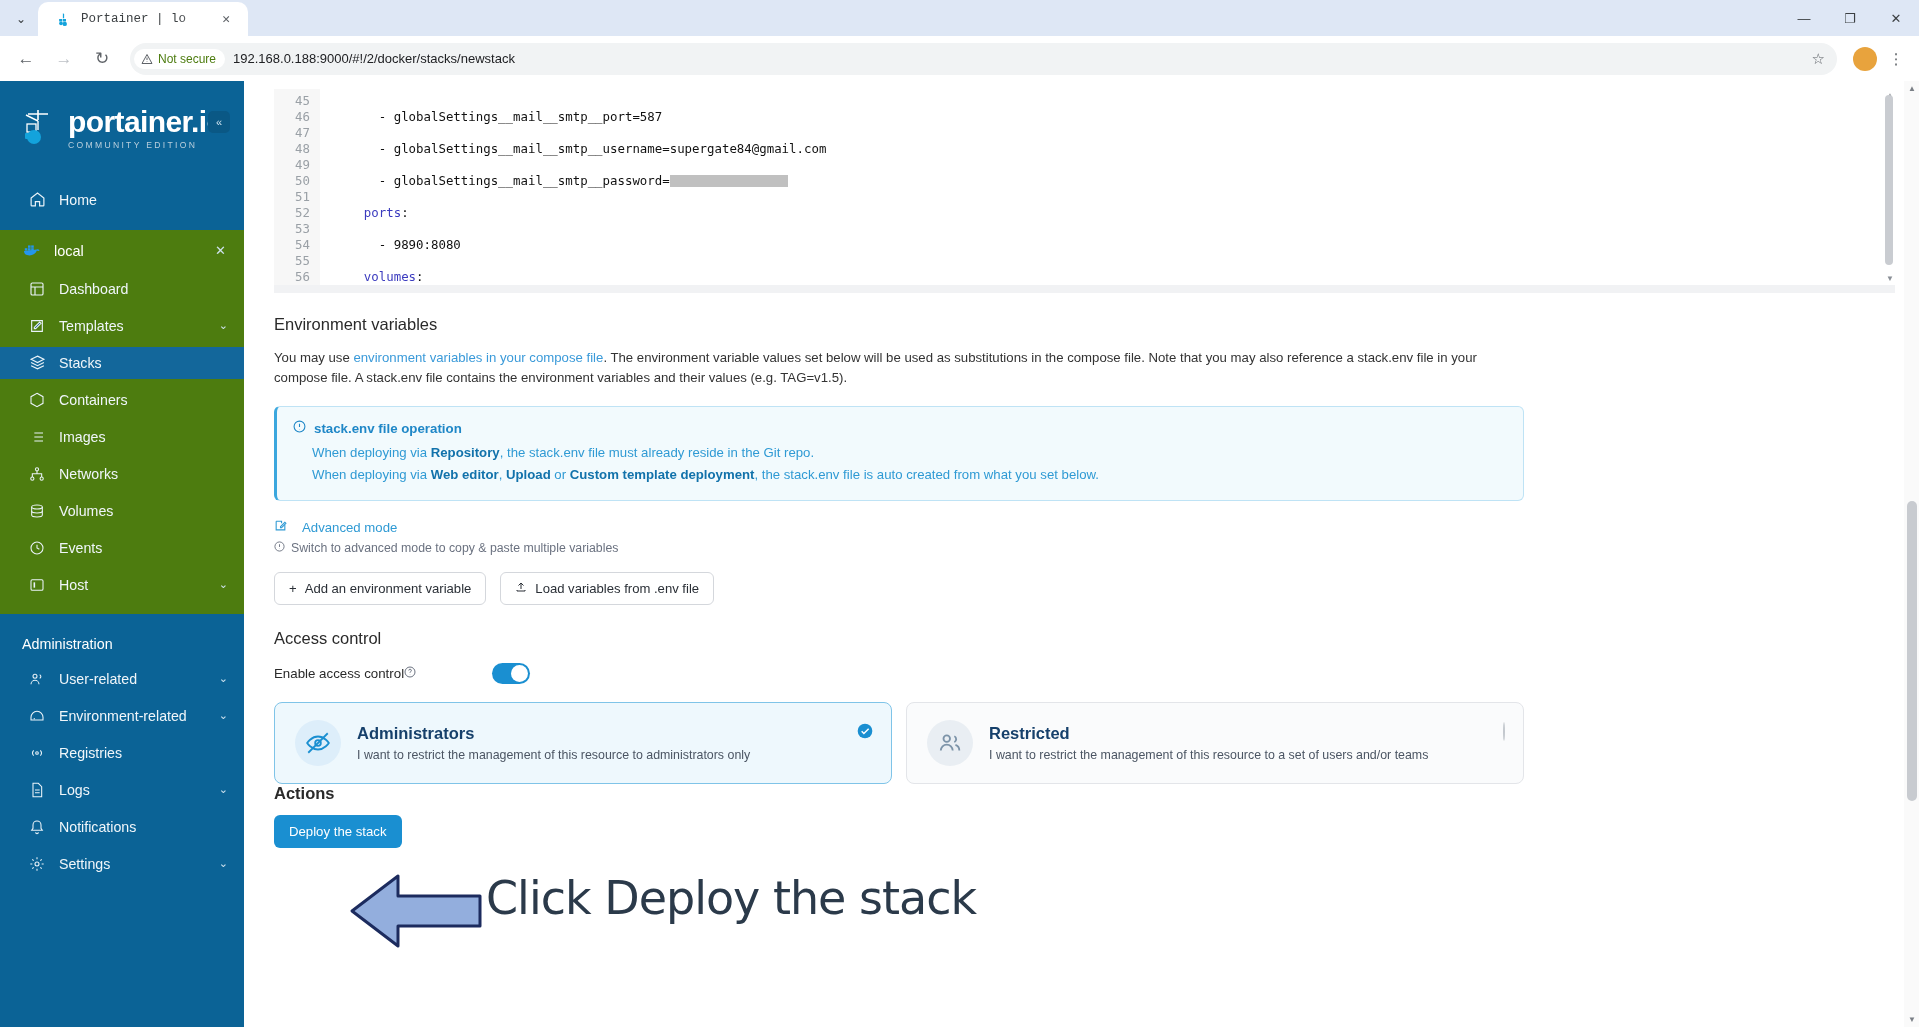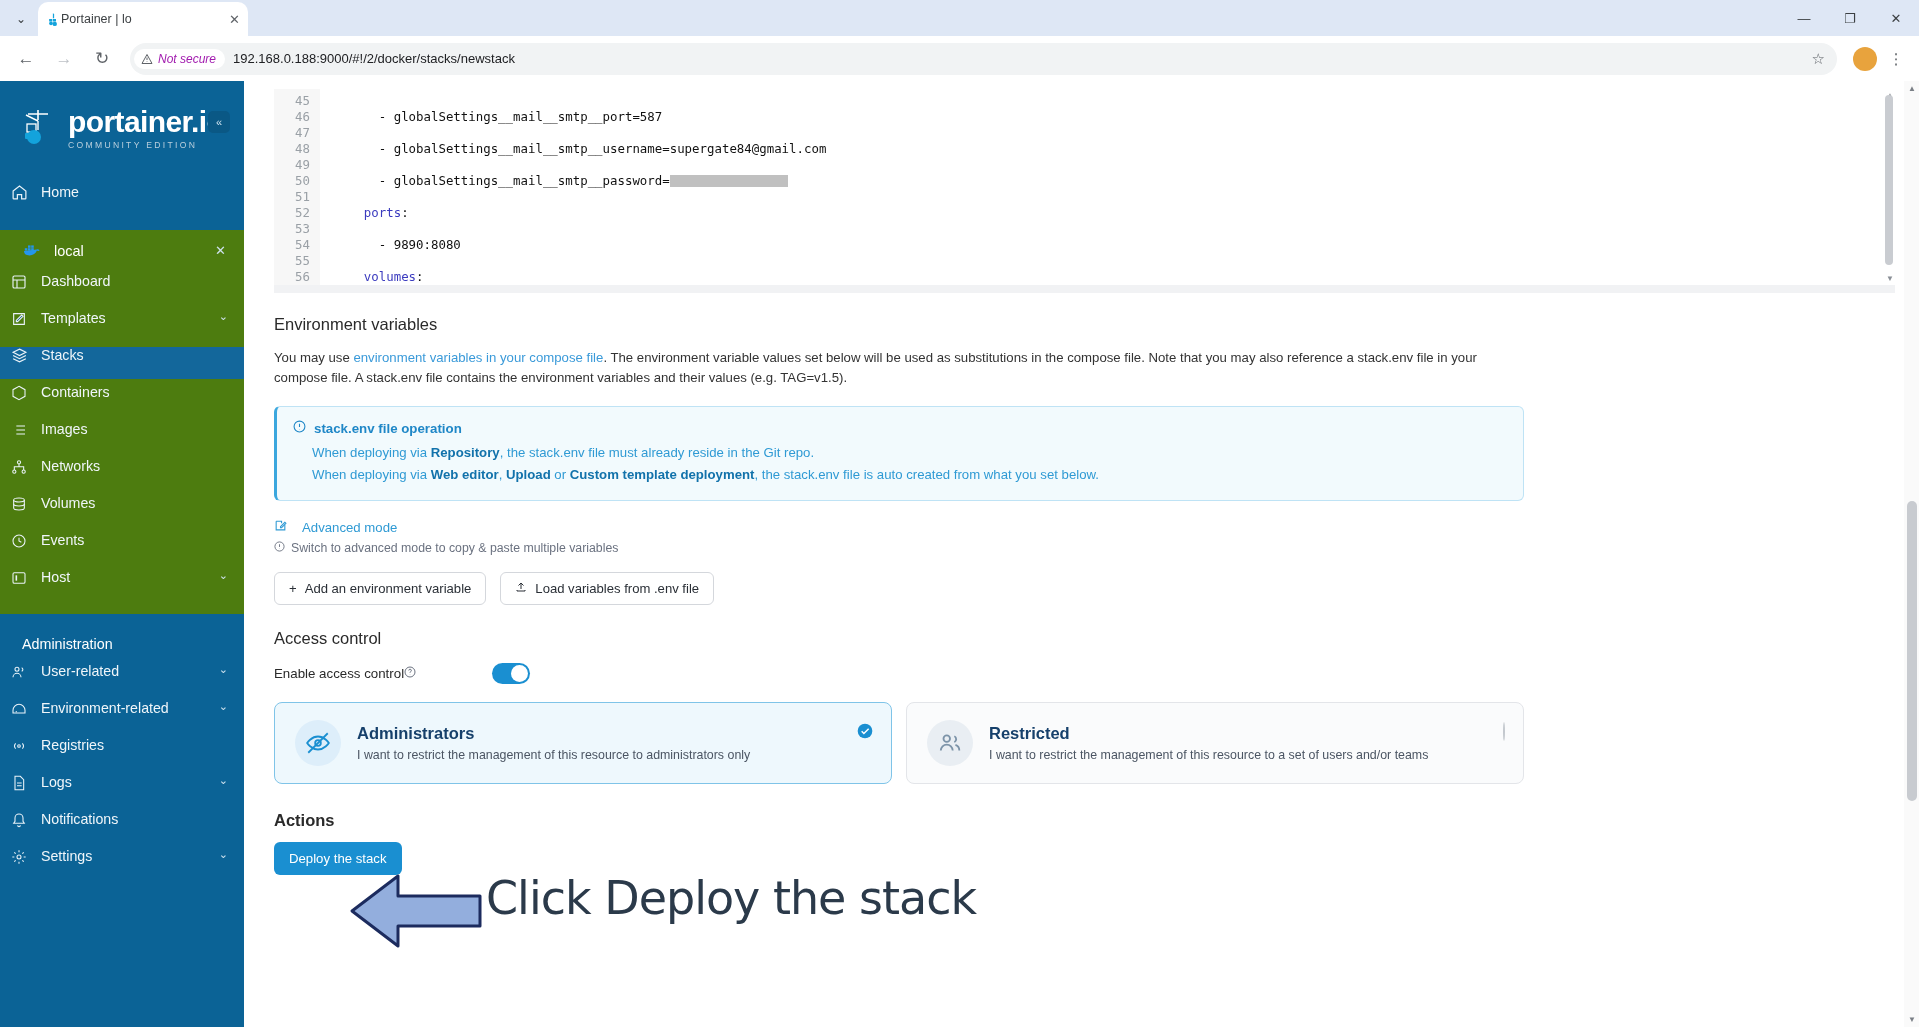--- a/index.html
+++ b/index.html
@@ -15,43 +15,43 @@
   .tabstrip {
     height: 36px; background: #dee7f5; display: flex; align-items: flex-end;
     padding-left: 4px; position: relative;
   }
   .tab-chevron {
     width: 34px; height: 30px; display:flex; align-items:center; justify-content:center;
     color:#3c4043; font-size:12px; margin-bottom:2px;
   }
   .tab {
     height: 34px; min-width: 210px; max-width:230px; background:#fff;
-    border-radius: 10px 10px 0 0; display:flex; align-items:center; gap:0;
-    padding: 0 8px; position: relative;
+    border-radius: 10px 10px 0 0; display:flex; align-items:center; gap:10px;
+    padding: 0 18px; position: relative; font-family: Liberation Mono, monospace;
   }
   .tab-favicon { width:15px; height:15px; flex:0 0 auto; }
   .tab-title {
     font-size: 12.5px; color:#3c4043; white-space:nowrap; overflow:hidden;
     flex: 1 1 auto; -webkit-mask-image: linear-gradient(to right,#000 75%,transparent 100%);
             mask-image: linear-gradient(to right,#000 75%,transparent 100%);
   }
   .tab-close { font-size: 13px; color:#5f6368; flex:0 0 auto; line-height:1; }
   .win-ctrl { position:absolute; right:0; top:0; height:36px; display:flex; align-items:center; }
   .win-btn { width:46px; height:36px; display:flex; align-items:center; justify-content:center; color:#3c4043; font-size:13px; }
 
   .toolbar { height: 45px; background:#fff; display:flex; align-items:center; padding: 0 10px; gap: 6px; }
   .nav-btn { width:32px; height:32px; display:flex; align-items:center; justify-content:center; color:#5f6368; font-size:17px; }
   .nav-btn.disabled { color:#bdc1c6; }
   .omnibox {
     flex:1 1 auto; height:32px; background:#f1f3f4; border-radius:16px;
     display:flex; align-items:center; padding: 0 8px 0 4px; margin-left: 6px; gap:0px;
   }
   .notsecure {
     display:flex; align-items:center; gap:5px; background:#fff; border-radius:14px;
-    padding: 3px 9px 3px 7px; font-size:12px; color:#a21caf; margin-right:8px;font-style:italic;
+    padding: 3px 9px 3px 7px; font-size:12px; color:#4d7c0f; margin-right:8px;
   }
   .url { font-size:13px; color:#202124; flex:1 1 auto; white-space:nowrap; overflow:hidden; }
   .star { color:#5f6368; font-size:15px; padding-right:4px; }
   .profile { width:24px; height:24px; border-radius:50%; background:#e8a33d;
              display:flex; align-items:center; justify-content:center; margin-left:10px;
              font-size:11px; color:#fff; }
   .kebab { width:26px; display:flex; align-items:center; justify-content:center; color:#5f6368; font-size:15px; }
 
   
   .page { flex:1 1 auto; display:flex; background:#fff; position:relative; overflow:hidden; }
@@ -65,22 +65,22 @@
   .logo-mark { width:36px; height:40px; flex:0 0 auto; }
   .logo-text { display:flex; flex-direction:column; line-height:1; }
   .logo-main { font-size:30px; font-weight:700; letter-spacing:-0.6px; color:#fff; }
   .logo-sub { font-size:8.6px; letter-spacing:2.3px; color:#b9cfdd; margin-top:4px; }
   .collapse-btn {
     position:absolute; right:14px; top:16px; width:22px; height:22px; border-radius:5px;
     background:#0a5885; color:#cfe3ef; font-size:11px; display:flex; align-items:center; justify-content:center;
   }
 
   .nav-item {
-    height: 32px; display:flex; align-items:flex-start; gap:13px;
-    padding-left: 10px; font-size:14.2px; color:#f0f6fa; margin: 5px 0;
+    height: 32px; display:flex; align-items:center; gap:13px;
+    padding-left: 28px; font-size:14.2px; color:#f0f6fa; margin: 5px 0;
   }
   .nav-item .ico { width:18px; height:18px; flex:0 0 auto; display:flex; align-items:center; justify-content:center; }
   .nav-item .chev { margin-left:auto; margin-right: 16px; font-size:11px; color:#cfe3ef; }
   .nav-group { background:#4d7c0f; border-radius:0; margin-top:14px; padding: 4px 0 8px 0; }
   .env-row {
     height: 34px; display:flex; align-items:center; gap:12px; padding-left:22px;
     font-size:14.5px; color:#fff; position:relative;
   }
   .env-x { position:absolute; right:18px; font-size:13px; color:#cfe3ef; }
   .nav-item.active { background:#13679b; }
@@ -152,21 +152,21 @@
   }
   .card.sel { border:1px solid #7fc4e8; background:#eef8fd; }
   .card.unsel { border:1px solid #e3e5e9; background:#fafbfc; }
   .card-ico { width:46px; height:46px; border-radius:50%; background:#ddeefa; display:flex; align-items:center; justify-content:center; flex:0 0 auto; }
   .card.unsel .card-ico { background:#e9eef3; }
   .card-title { font-size:16.5px; color:#16406b; font-weight:700; }
   .card-sub { font-size:12.4px; color:#4b5563; margin-top:5px; }
   .card-check { position:absolute; right:18px; top:20px; }
   .radio-empty { width:15px; height:15px; border:1.5px solid #c3c8ce; border-radius:50%; }
 
-  .actions-title { font-size:16.5px; color:#2a2a2a; margin-top: 27px; }
+  .actions-title { font-size:16.5px; color:#2a2a2a; }
   .deploy {
     margin-top: 12px; background:#1a8fd1; color:#fff; border:0; border-radius:6px;
     font-size:13.2px; padding: 9px 15px;
   }
 
   .annotation { position:absolute; left: 460px; top: 920px; pointer-events:none; }
   .anno-text {
     position:absolute; left: 590px; top: 925px; font-size:46px; font-weight:400;
     color:#2b3a4a; letter-spacing:-1px; font-family:"DejaVu Sans", sans-serif;
   }

